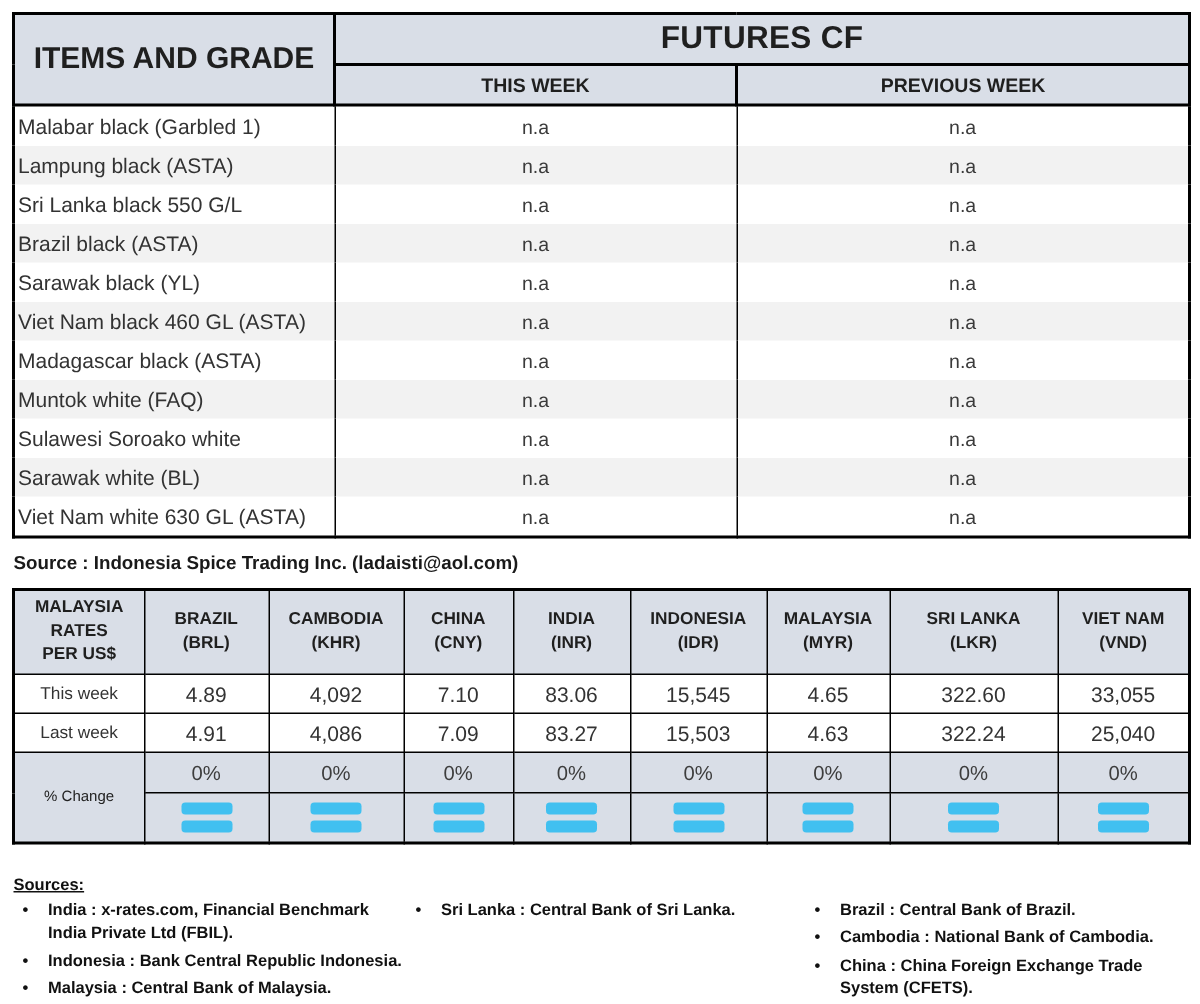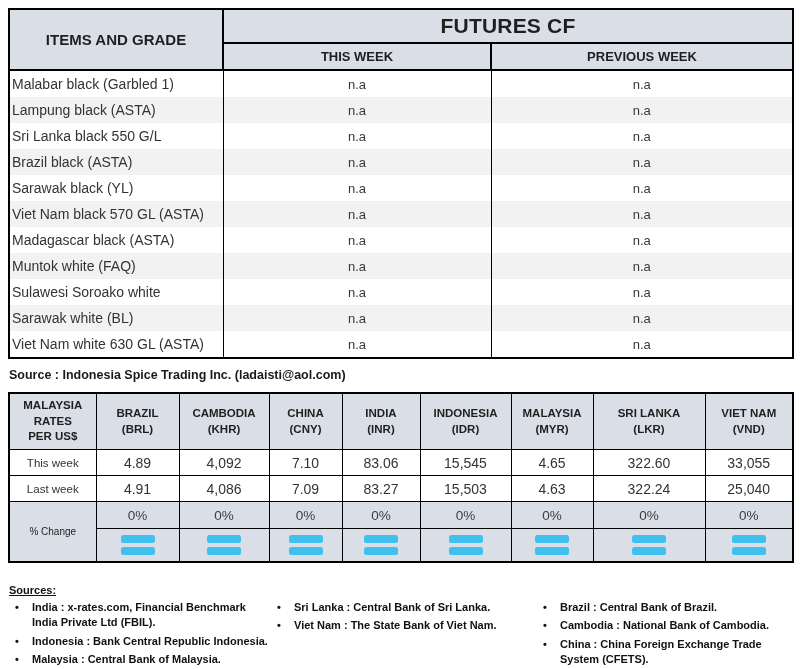--- a/index.html
+++ b/index.html
@@ -27,21 +27,21 @@
   .futures { border: 2px solid #000; }
   .futures th {
     background: #d9dee7;
     border: 2px solid #000;
     font-weight: 700;
     color: #1f1f1f;
     text-align: center;
     padding: 0;
   }
   .futures .group-h  { font-size: 21px; height: 32px; letter-spacing: 0.2px; }
-  .futures .items-h  { font-size: 15px; text-align: center; }
+  .futures .items-h  { font-size: 20px; text-align: center; }
   .futures .sub-h    { font-size: 13px; height: 25px; }
   .futures tbody td {
     height: 26px;
     font-size: 14px;
     color: #333333;
     border-left: 1.5px solid #000;
     border-right: 1.5px solid #000;
     border-top: none;
     border-bottom: none;
     padding: 0 2px;
@@ -186,21 +186,21 @@
         <td class="item">Brazil black (ASTA)</td>
         <td class="na">n.a</td>
         <td class="na">n.a</td>
       </tr>
       <tr>
         <td class="item">Sarawak black (YL)</td>
         <td class="na">n.a</td>
         <td class="na">n.a</td>
       </tr>
       <tr>
-        <td class="item">Viet Nam black 570 GL (ASTA)</td>
+        <td class="item">Viet Nam black 460 GL (ASTA)</td>
         <td class="na">n.a</td>
         <td class="na">n.a</td>
       </tr>
       <tr>
         <td class="item">Madagascar black (ASTA)</td>
         <td class="na">n.a</td>
         <td class="na">n.a</td>
       </tr>
       <tr>
         <td class="item">Muntok white (FAQ)</td>
@@ -333,21 +333,20 @@
       <div class="sources-col col-1">
         <ul>
           <li>India : x-rates.com, Financial Benchmark India Private Ltd (FBIL).</li>
           <li>Indonesia : Bank Central Republic Indonesia.</li>
           <li>Malaysia : Central Bank of Malaysia.</li>
         </ul>
       </div>
       <div class="sources-col col-2">
         <ul>
           <li>Sri Lanka : Central Bank of Sri Lanka.</li>
-          <li>Viet Nam : The State Bank of Viet Nam.</li>
         </ul>
       </div>
       <div class="sources-col col-3">
         <ul>
           <li>Brazil :  Central Bank of Brazil.</li>
           <li>Cambodia : National Bank of Cambodia.</li>
           <li>China : China Foreign Exchange Trade System (CFETS).</li>
         </ul>
       </div>
     </div>

